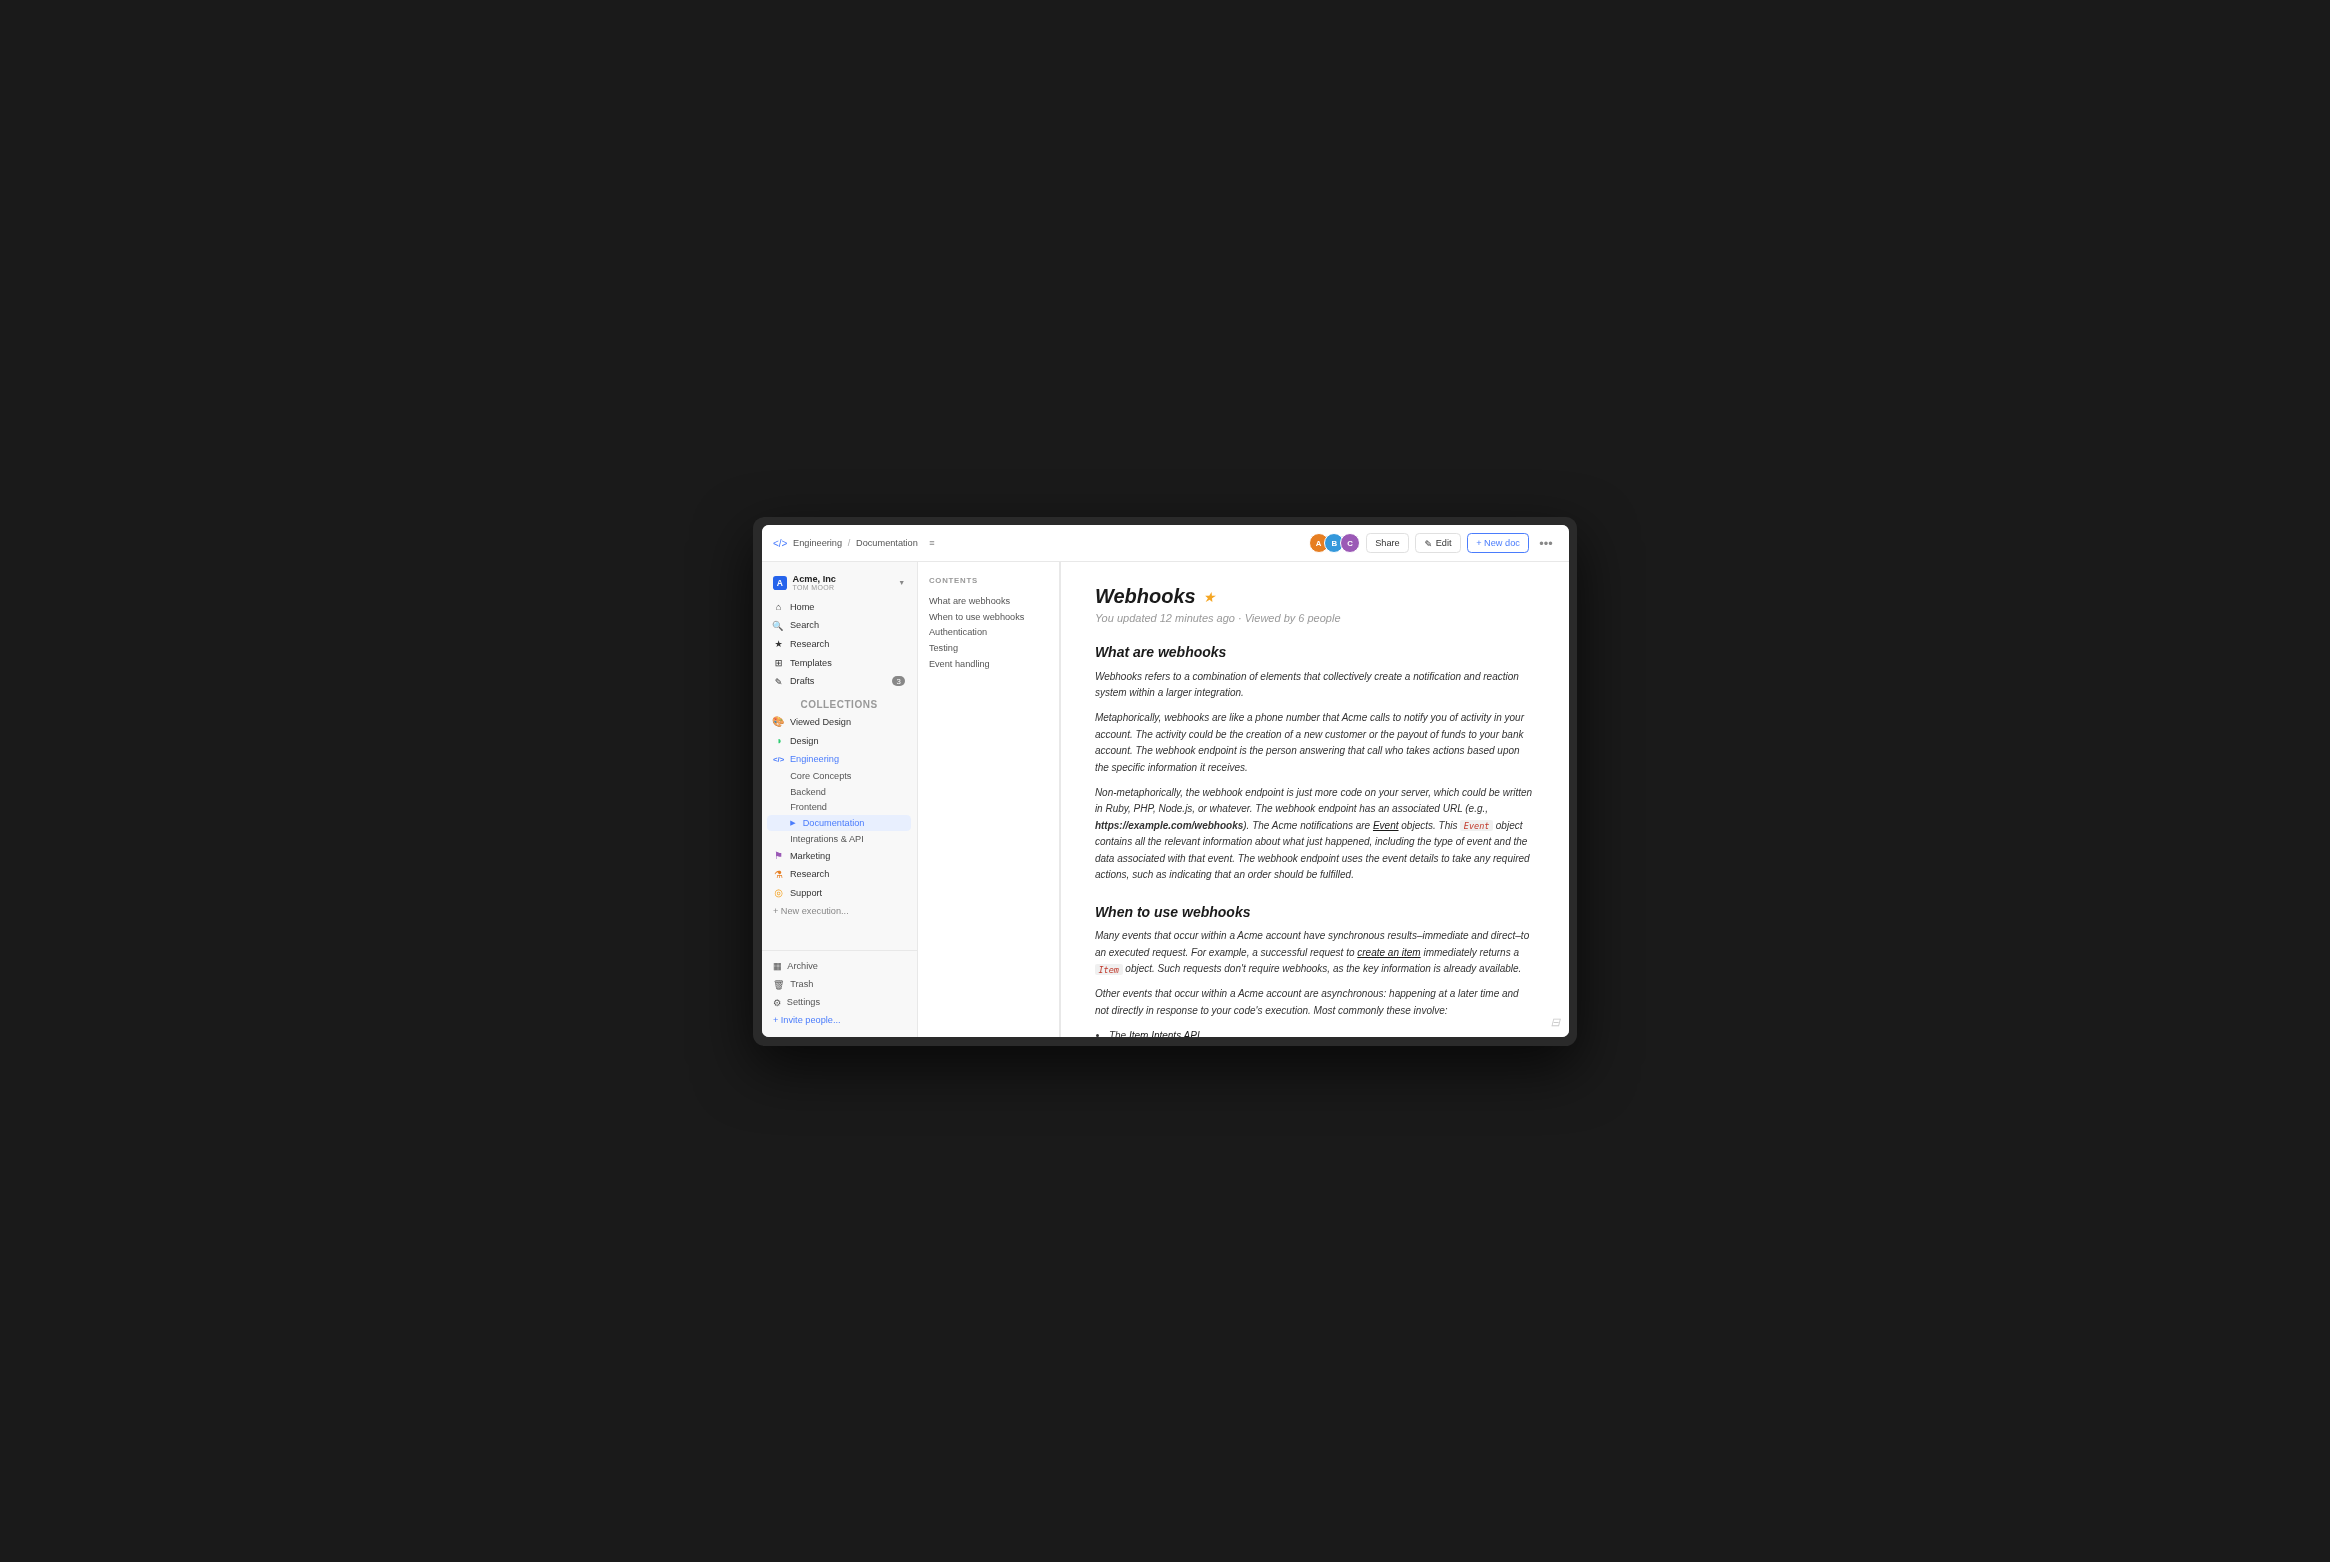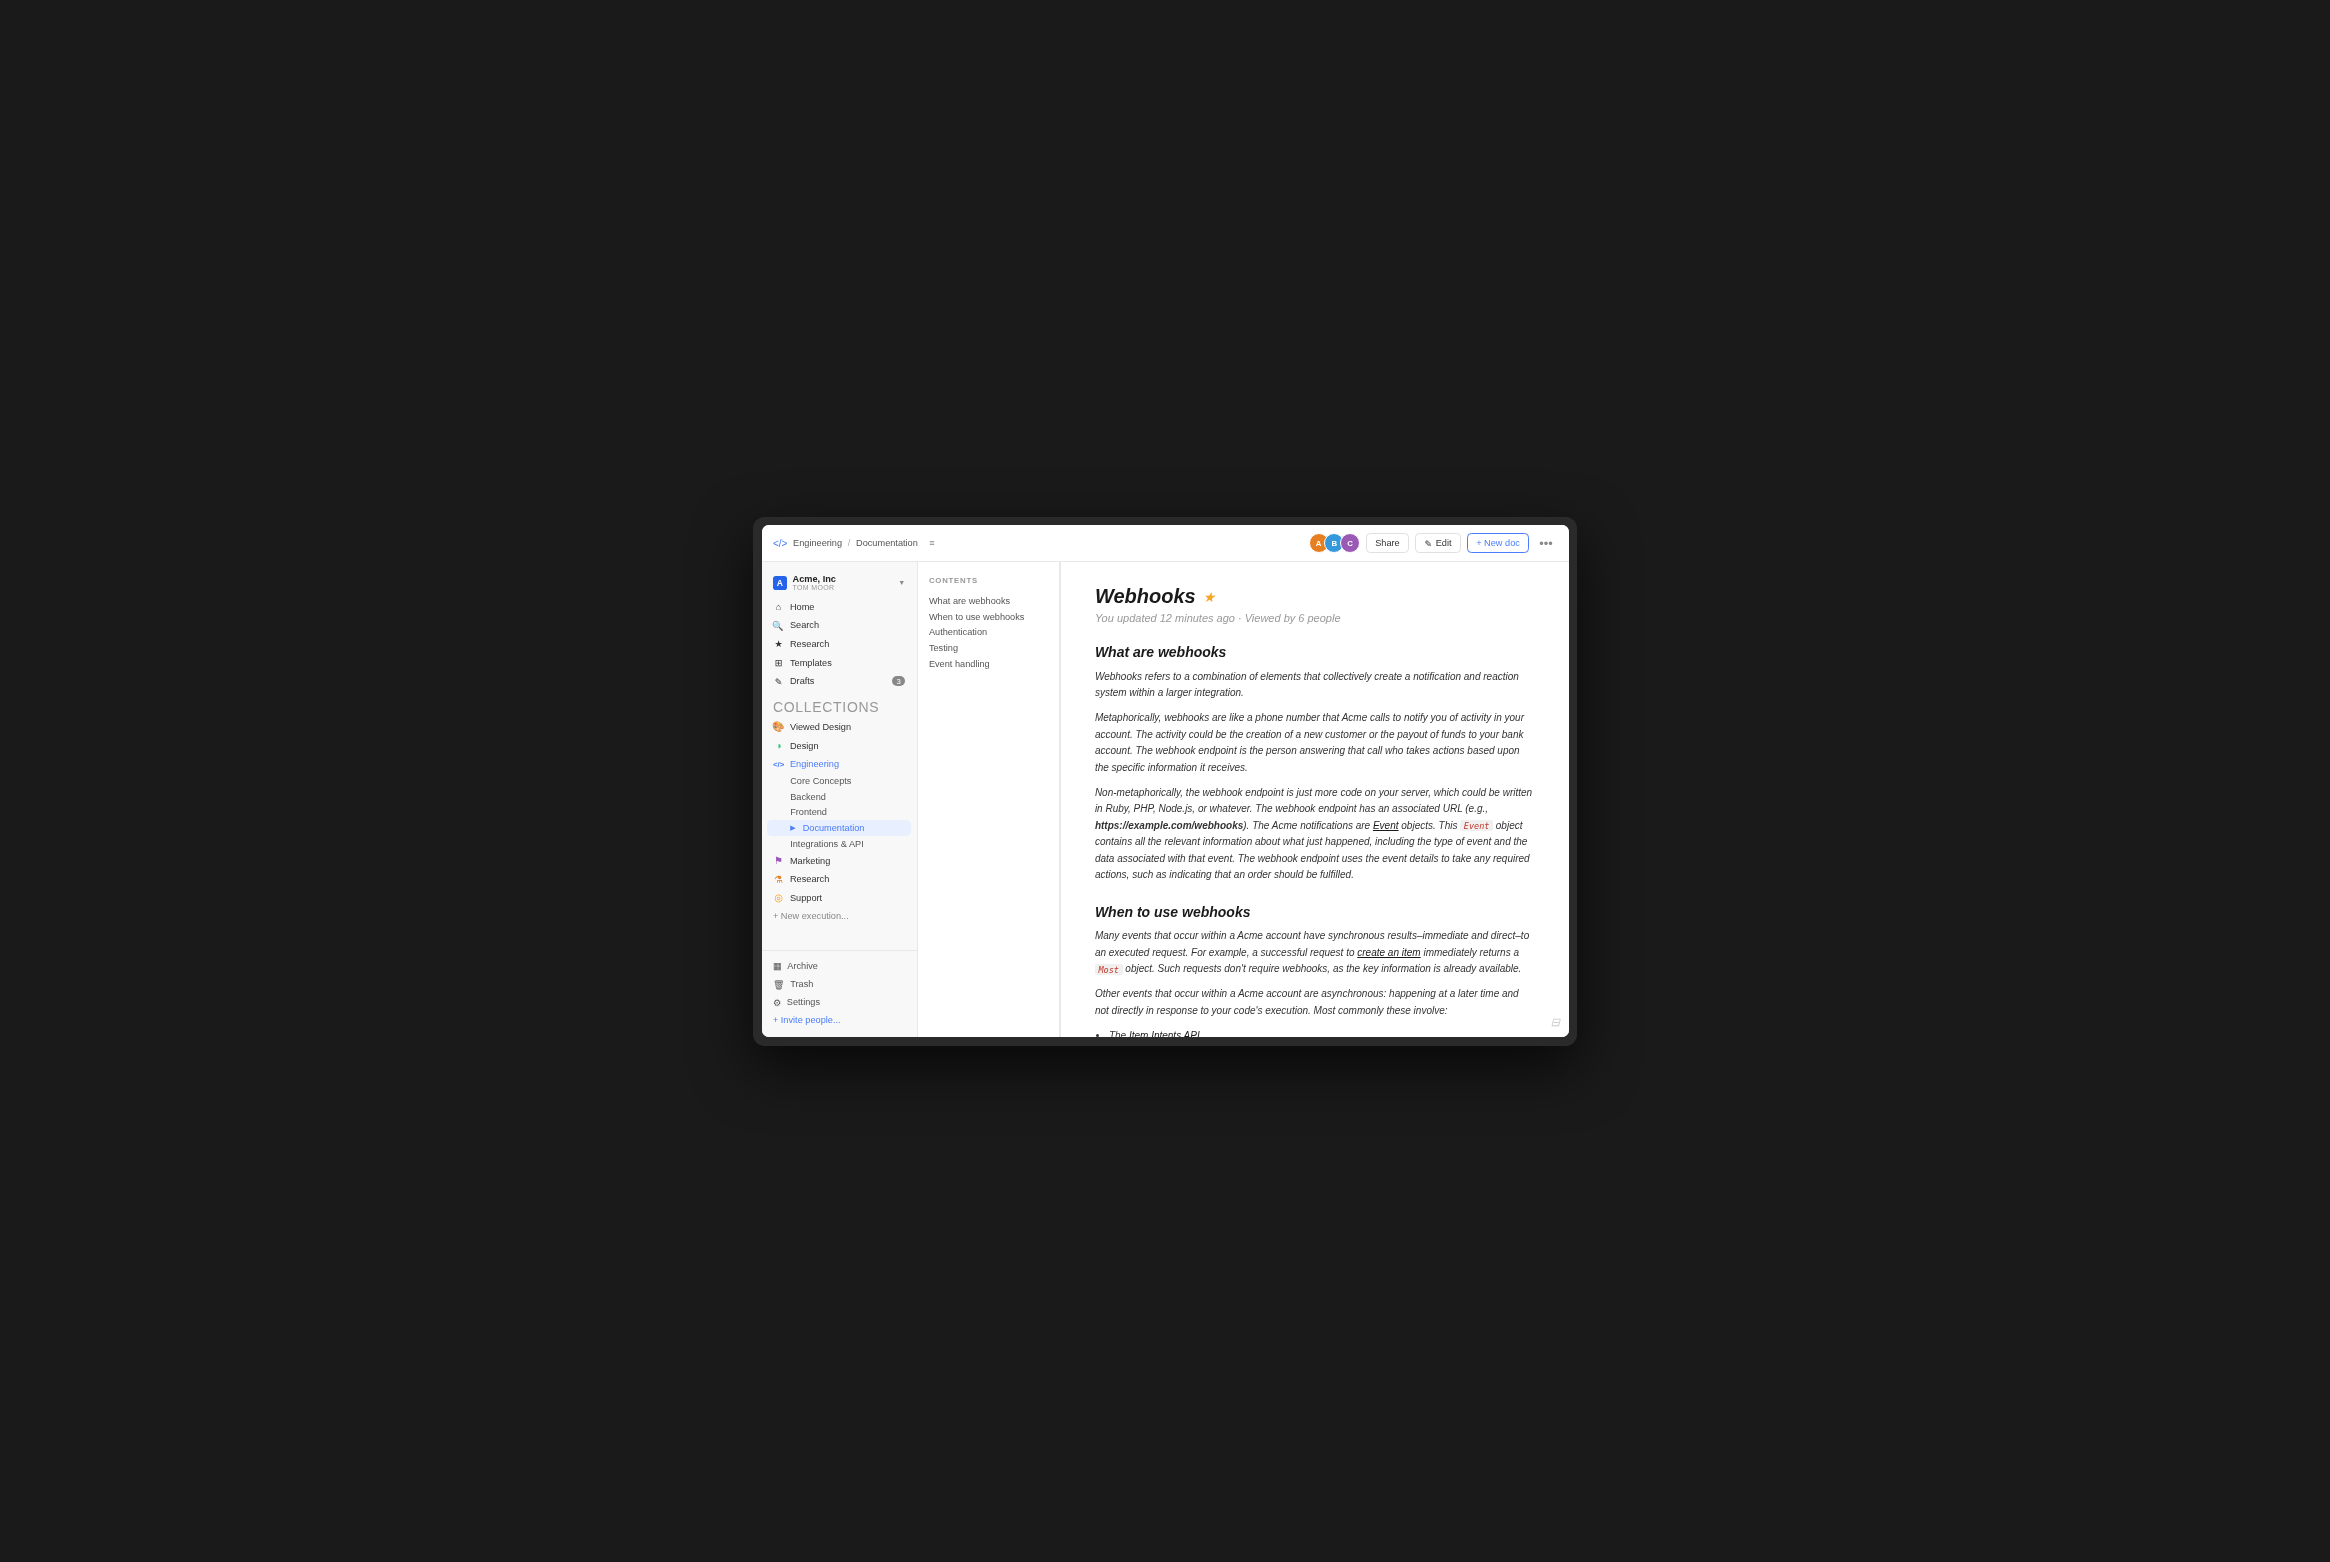--- a/index.html
+++ b/index.html
@@ -179,26 +179,27 @@
 
     .sidebar-badge {
       background: #888;
       color: #fff;
       border-radius: 7px;
       padding: 0.7px 4.3px;
       font-size: 7.8px;
     }
 
     .collections-header {
-      font-size: 14px;
-      font-weight: 400;
+      font-size: 10px;
+      font-weight: 700;
       color: #999;
       letter-spacing: 0.05em;
       padding: 5.7px 11.4px 2.8px;
       text-transform: uppercase;
+      text-align: center;
     }
 
     .collection-item {
       display: flex;
       align-items: center;
       gap: 5.7px;
       padding: 3.6px 5.7px;
       border-radius: 4.3px;
       font-size: 9.2px;
       color: #333;
@@ -556,21 +557,21 @@
               (e.g., <span class="doc-bold">https://example.com/webhooks</span>). The Acme notifications are <a class="doc-link">Event</a> objects. This <code class="doc-code">Event</code> object
               contains all the relevant information about what just happened, including the type of event and the data
               associated with that event. The webhook endpoint uses the event details to take any required actions,
               such as indicating that an order should be fulfilled.
             </p>
 
             <h2 class="doc-h2">When to use webhooks</h2>
             <p class="doc-p">
               Many events that occur within a Acme account have synchronous results–immediate and direct–to an
               executed request. For example, a successful request to <a class="doc-link">create an item</a> immediately returns
-              a <code class="doc-code">Most</code> object. Such requests don't require webhooks, as the key information is already available.
+              a <code class="doc-code">Item</code> object. Such requests don't require webhooks, as the key information is already available.
             </p>
             <p class="doc-p">Other events that occur within a Acme account are asynchronous: happening at a later time and not directly in response to your code's execution. Most commonly these involve:</p>
             <ul class="doc-ul">
               <li>The <a class="doc-link">Item Intents API</a></li>
 
             </ul>
 
           </div>
 
           <div style="position:absolute;bottom:8.5px;right:8.5px;color:#ccc;font-size:11.4px;">⊟</div>

